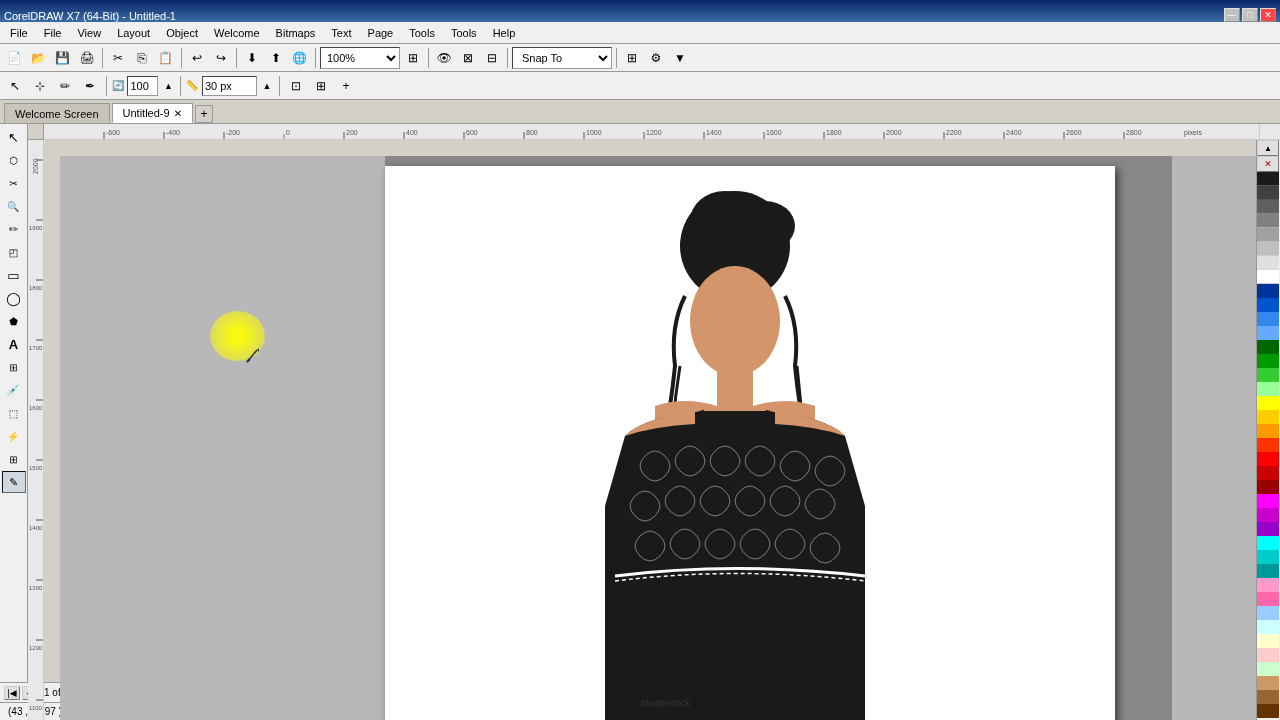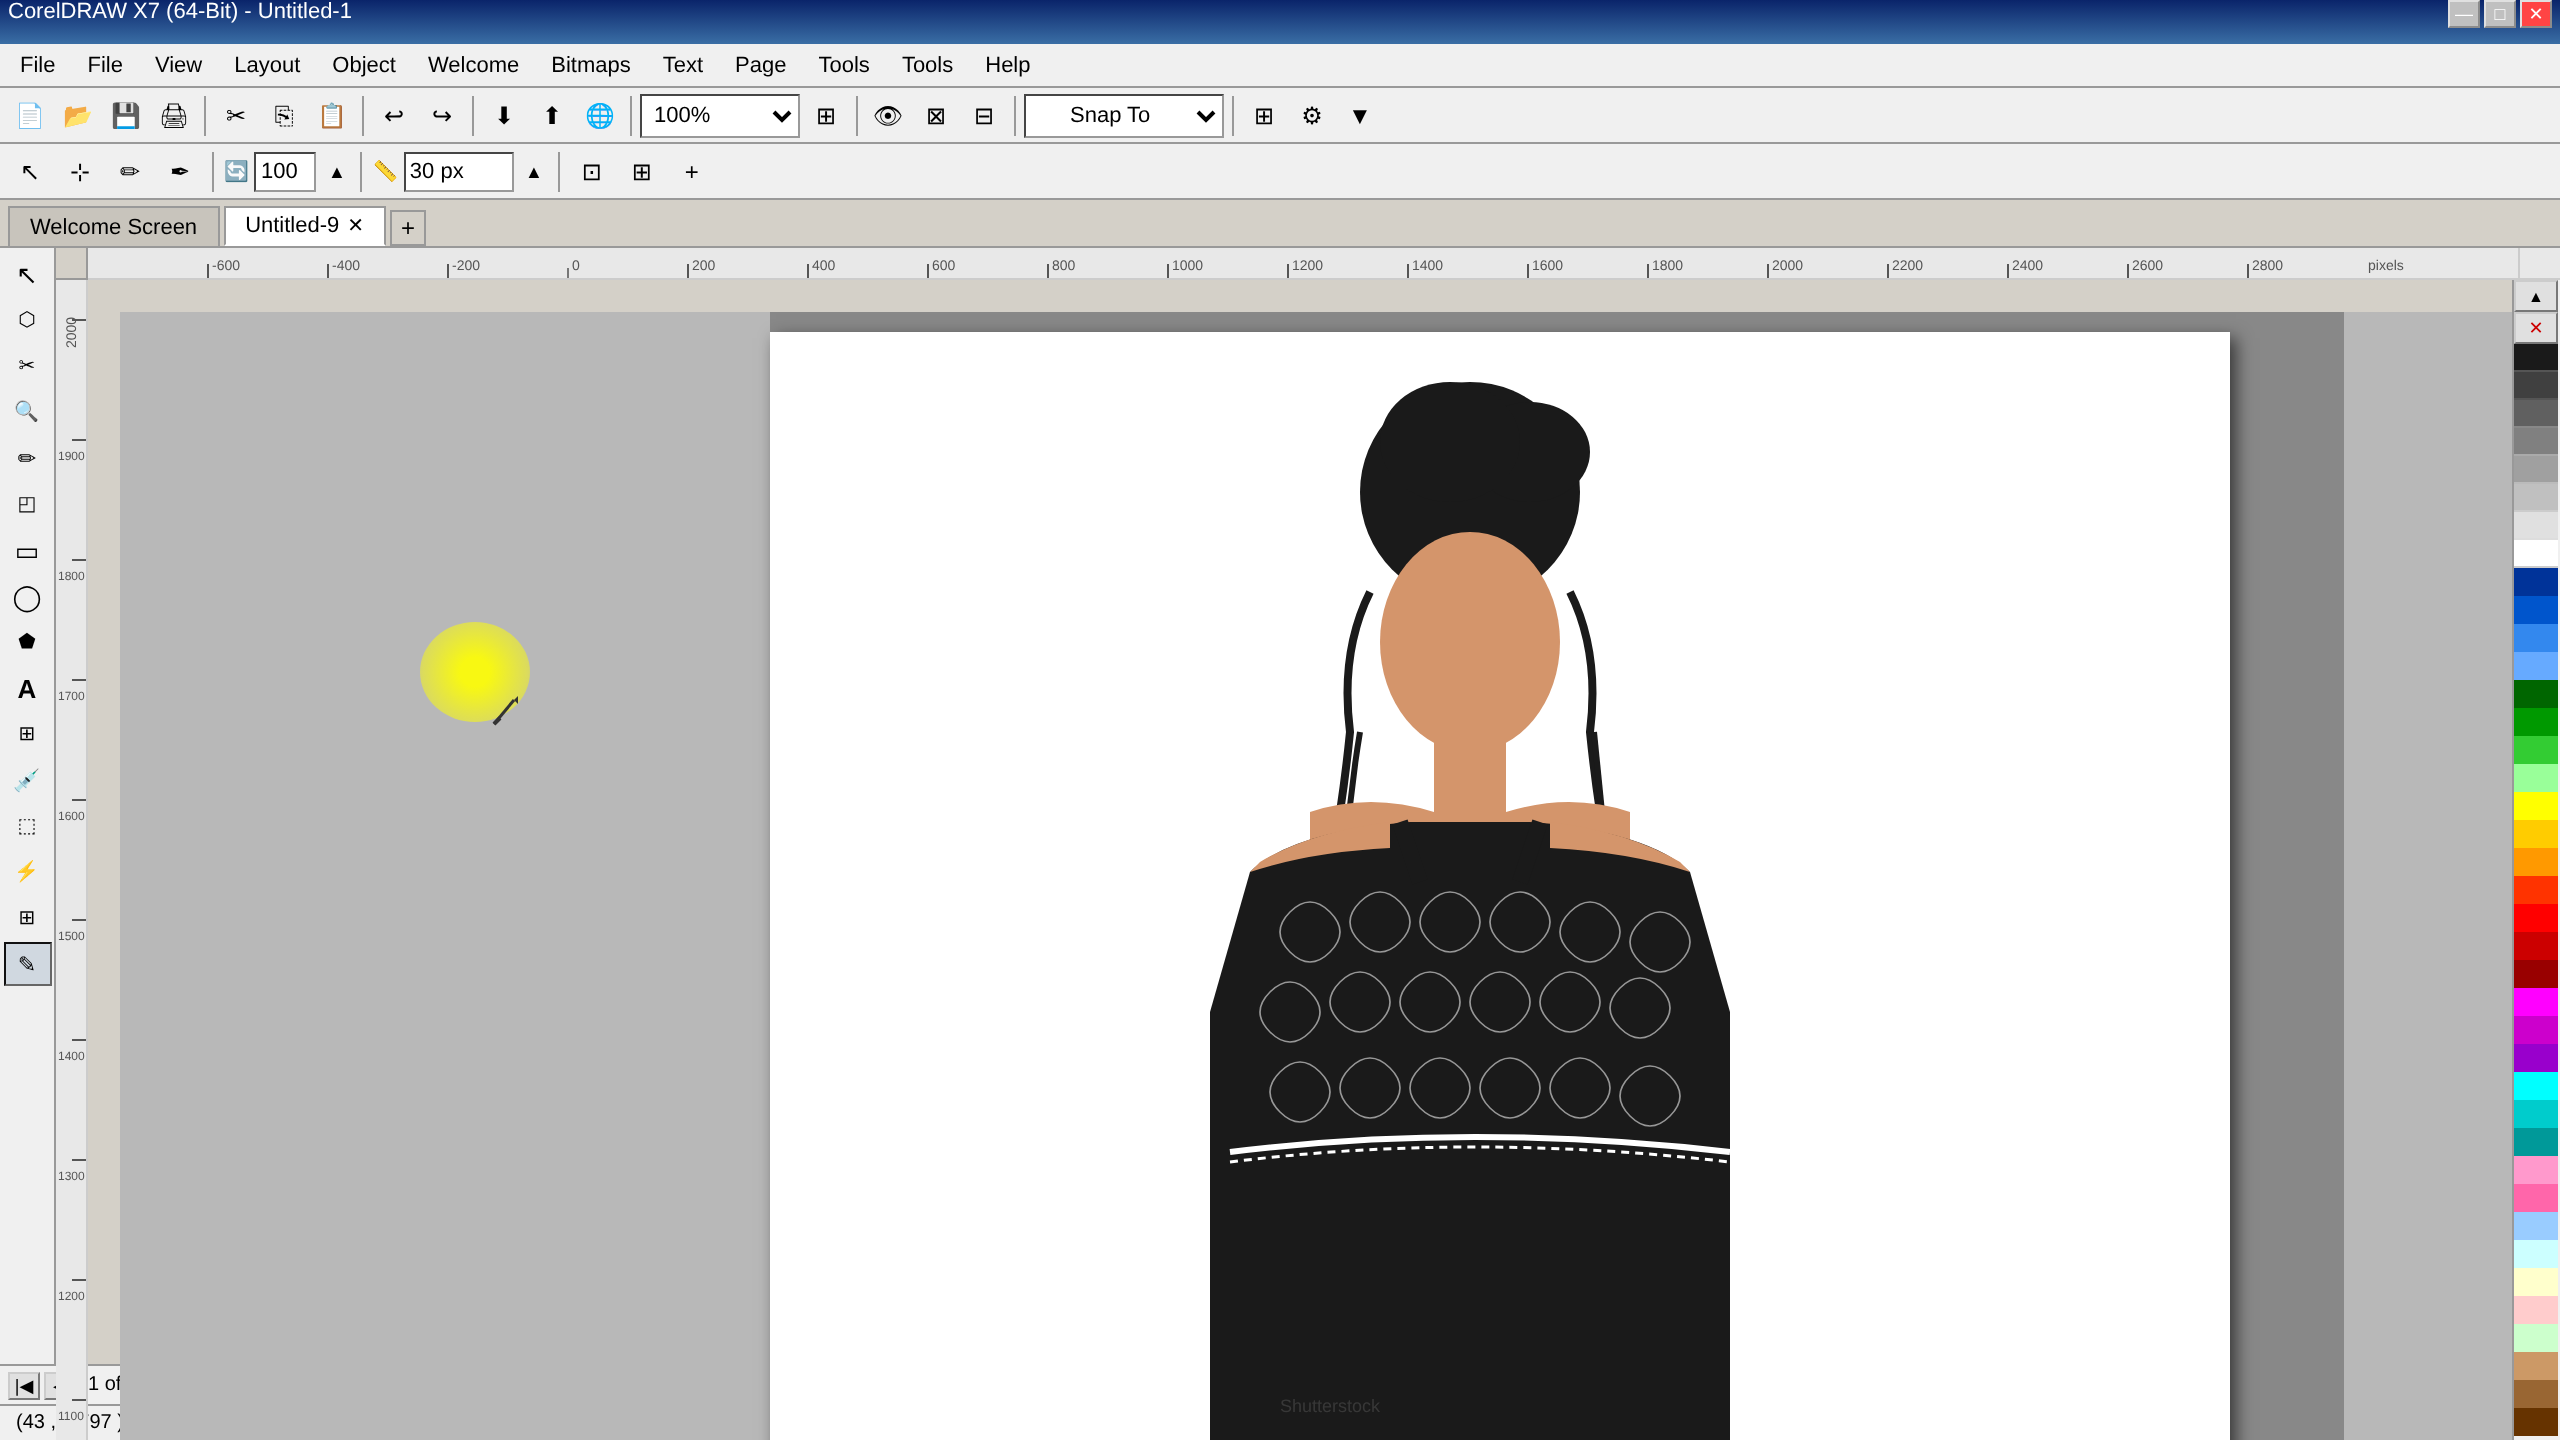--- a/index.html
+++ b/index.html
@@ -3,21 +3,21 @@
   <meta charset="utf-8">
   <style>
     * { margin: 0; padding: 0; box-sizing: border-box; }
     body { font-family: 'Segoe UI', Tahoma, Geneva, Verdana, sans-serif; font-size: 11px; background: #d4d0c8; overflow: hidden; width: 1280px; height: 720px; }
     
     
     #title-bar {
       height: 22px;
       background: linear-gradient(to bottom, #0a246a, #3a6ea5);
       display: flex;
-      align-items: flex-start;
+      align-items: flex-end;
       justify-content: space-between;
       padding: 0 4px;
       color: white;
     }
     #title-bar-controls { display: flex; gap: 2px; }
     .title-btn { width: 16px; height: 14px; background: #c0c0c0; border: 1px outset #e0e0e0; font-size: 9px; display: flex; align-items: center; justify-content: center; cursor: pointer; }
 
     
     #menu-bar {
       height: 22px;
@@ -50,21 +50,21 @@
     .tb-input {
       height: 20px; border: 1px inset #999; background: white;
       font-size: 11px; padding: 0 2px; width: 50px;
     }
     .tb-select {
       height: 22px; border: 1px inset #999; background: white;
       font-size: 11px; padding: 0 2px; width: 80px;
     }
     .snap-select {
       height: 22px; border: 1px inset #999; background: white;
-      font-size: 11px; padding: 0 18px; width: 100px;
+      font-size: 11px; padding: 0 5px; width: 100px;
     }
 
     
     #toolbar2 {
       height: 28px;
       background: #f0f0f0;
       display: flex;
       align-items: center;
       padding: 0 4px;
       gap: 3px;

